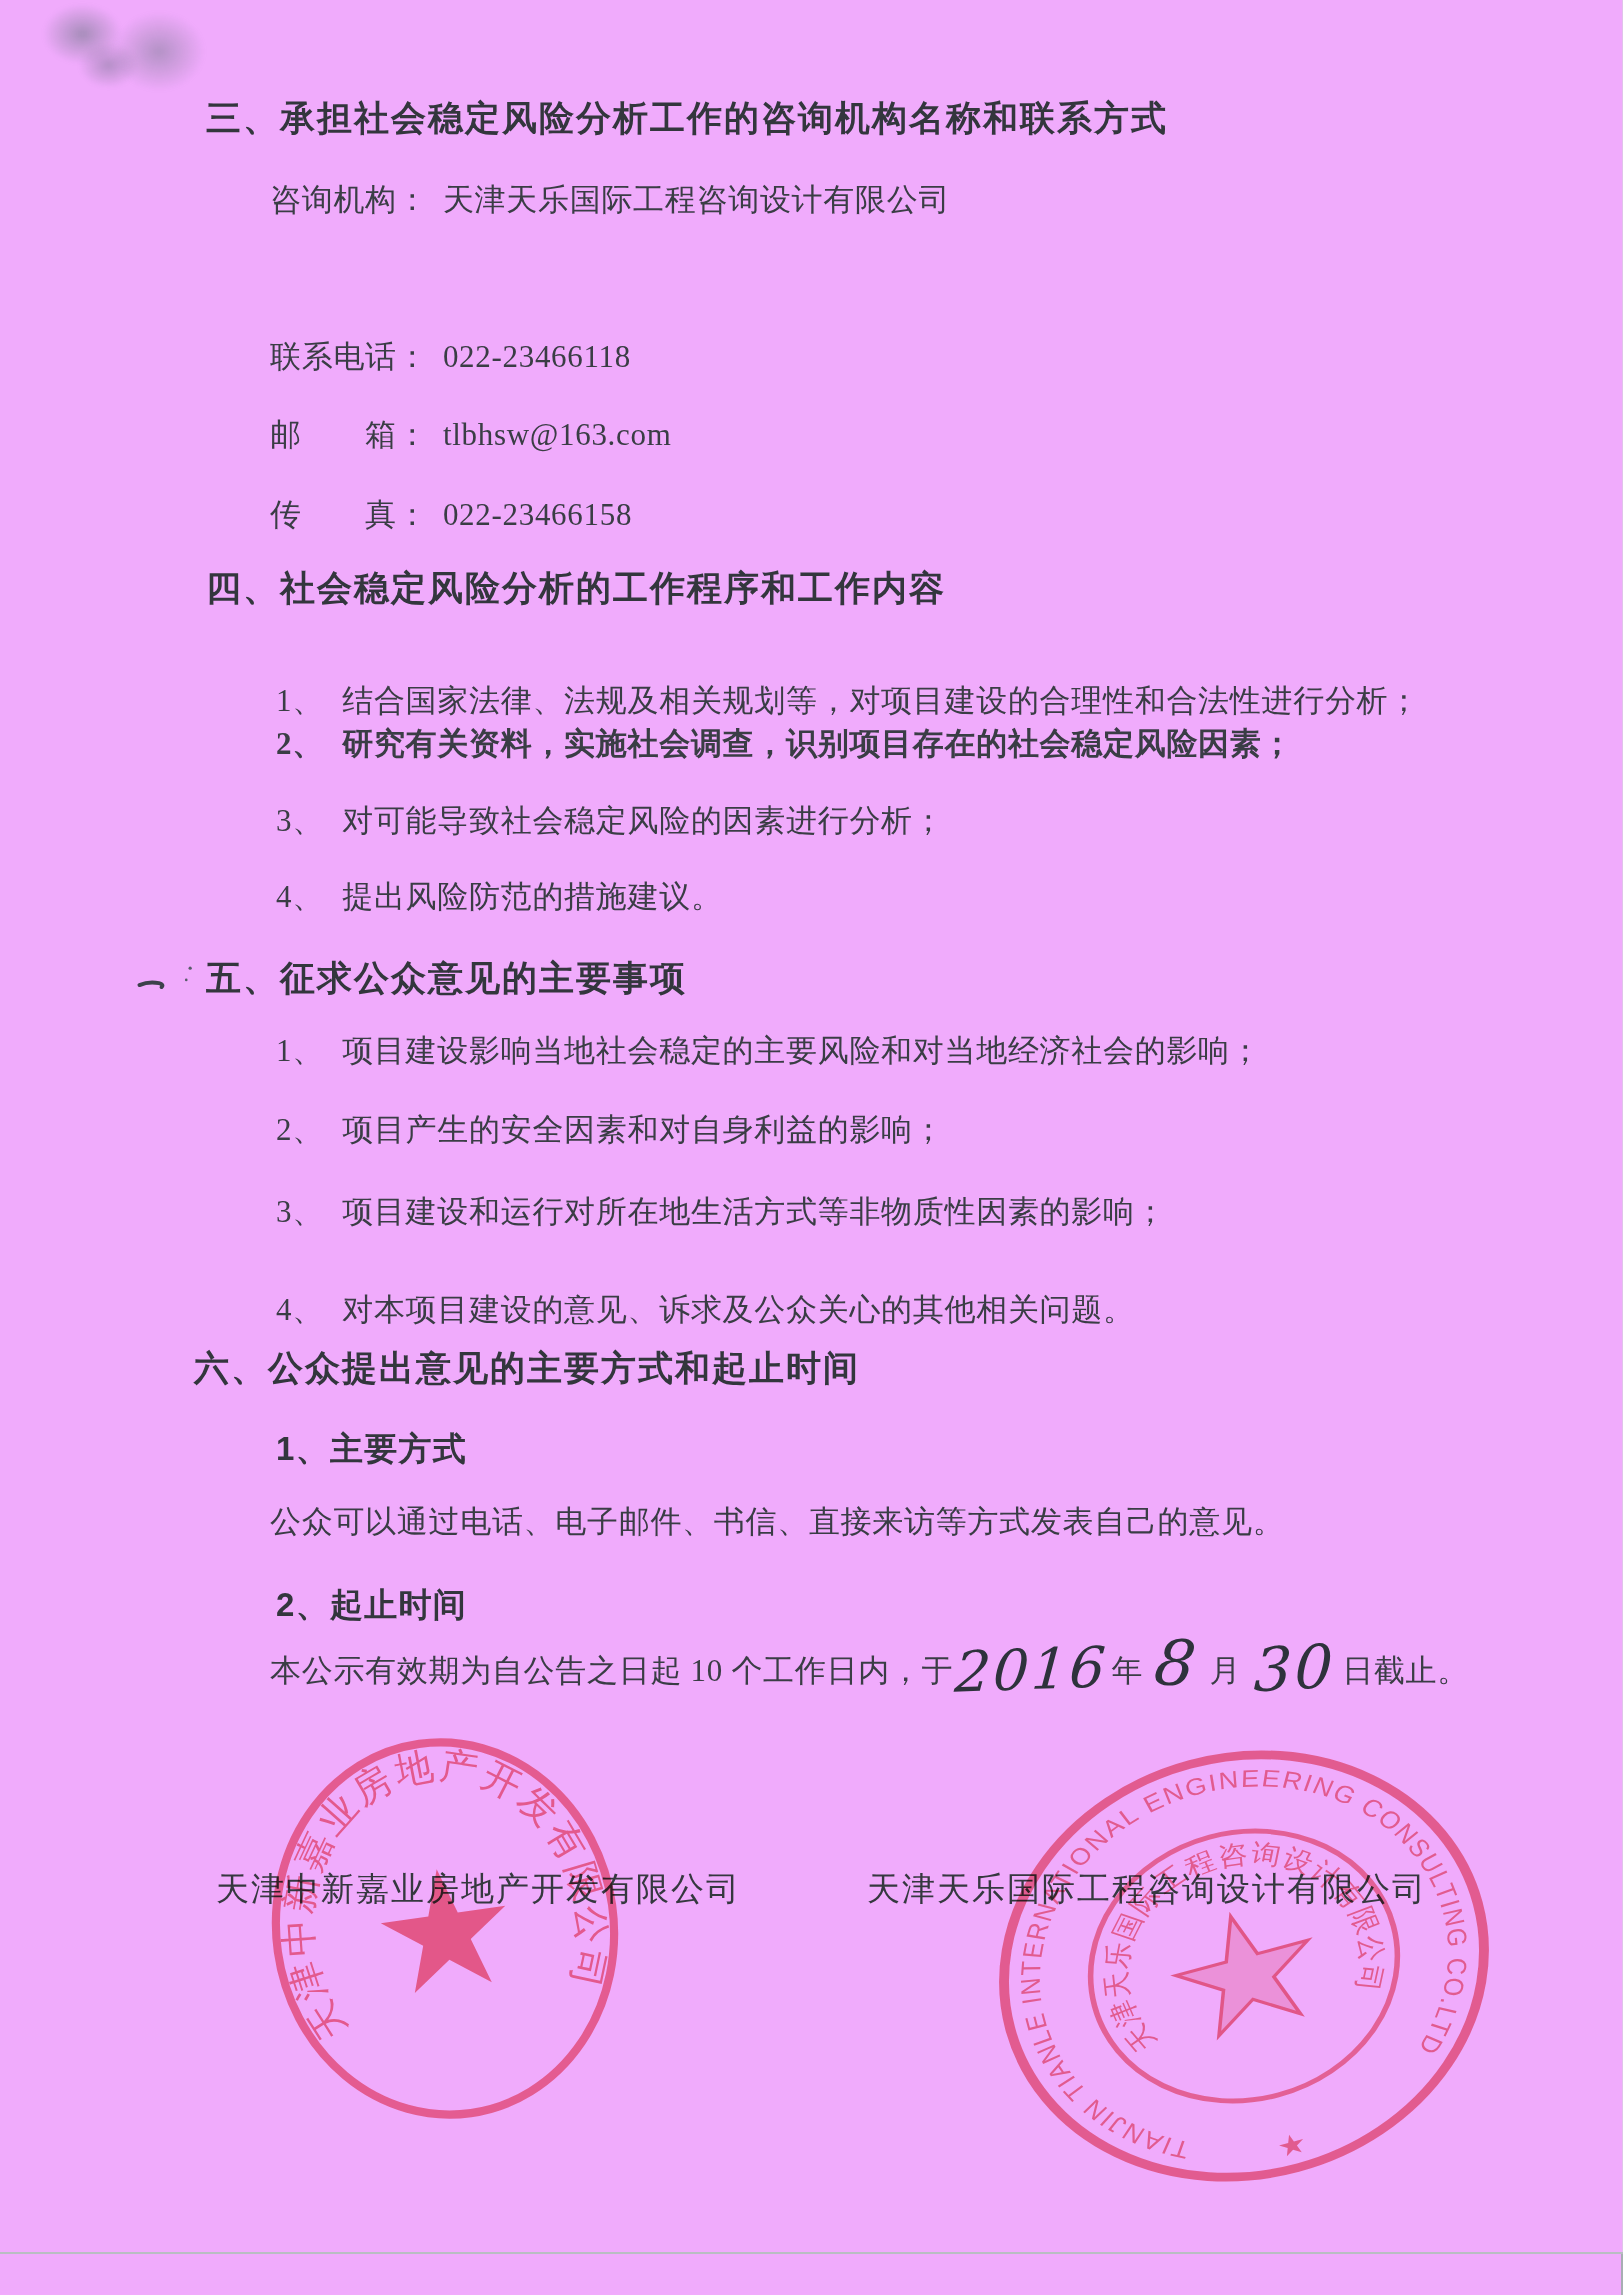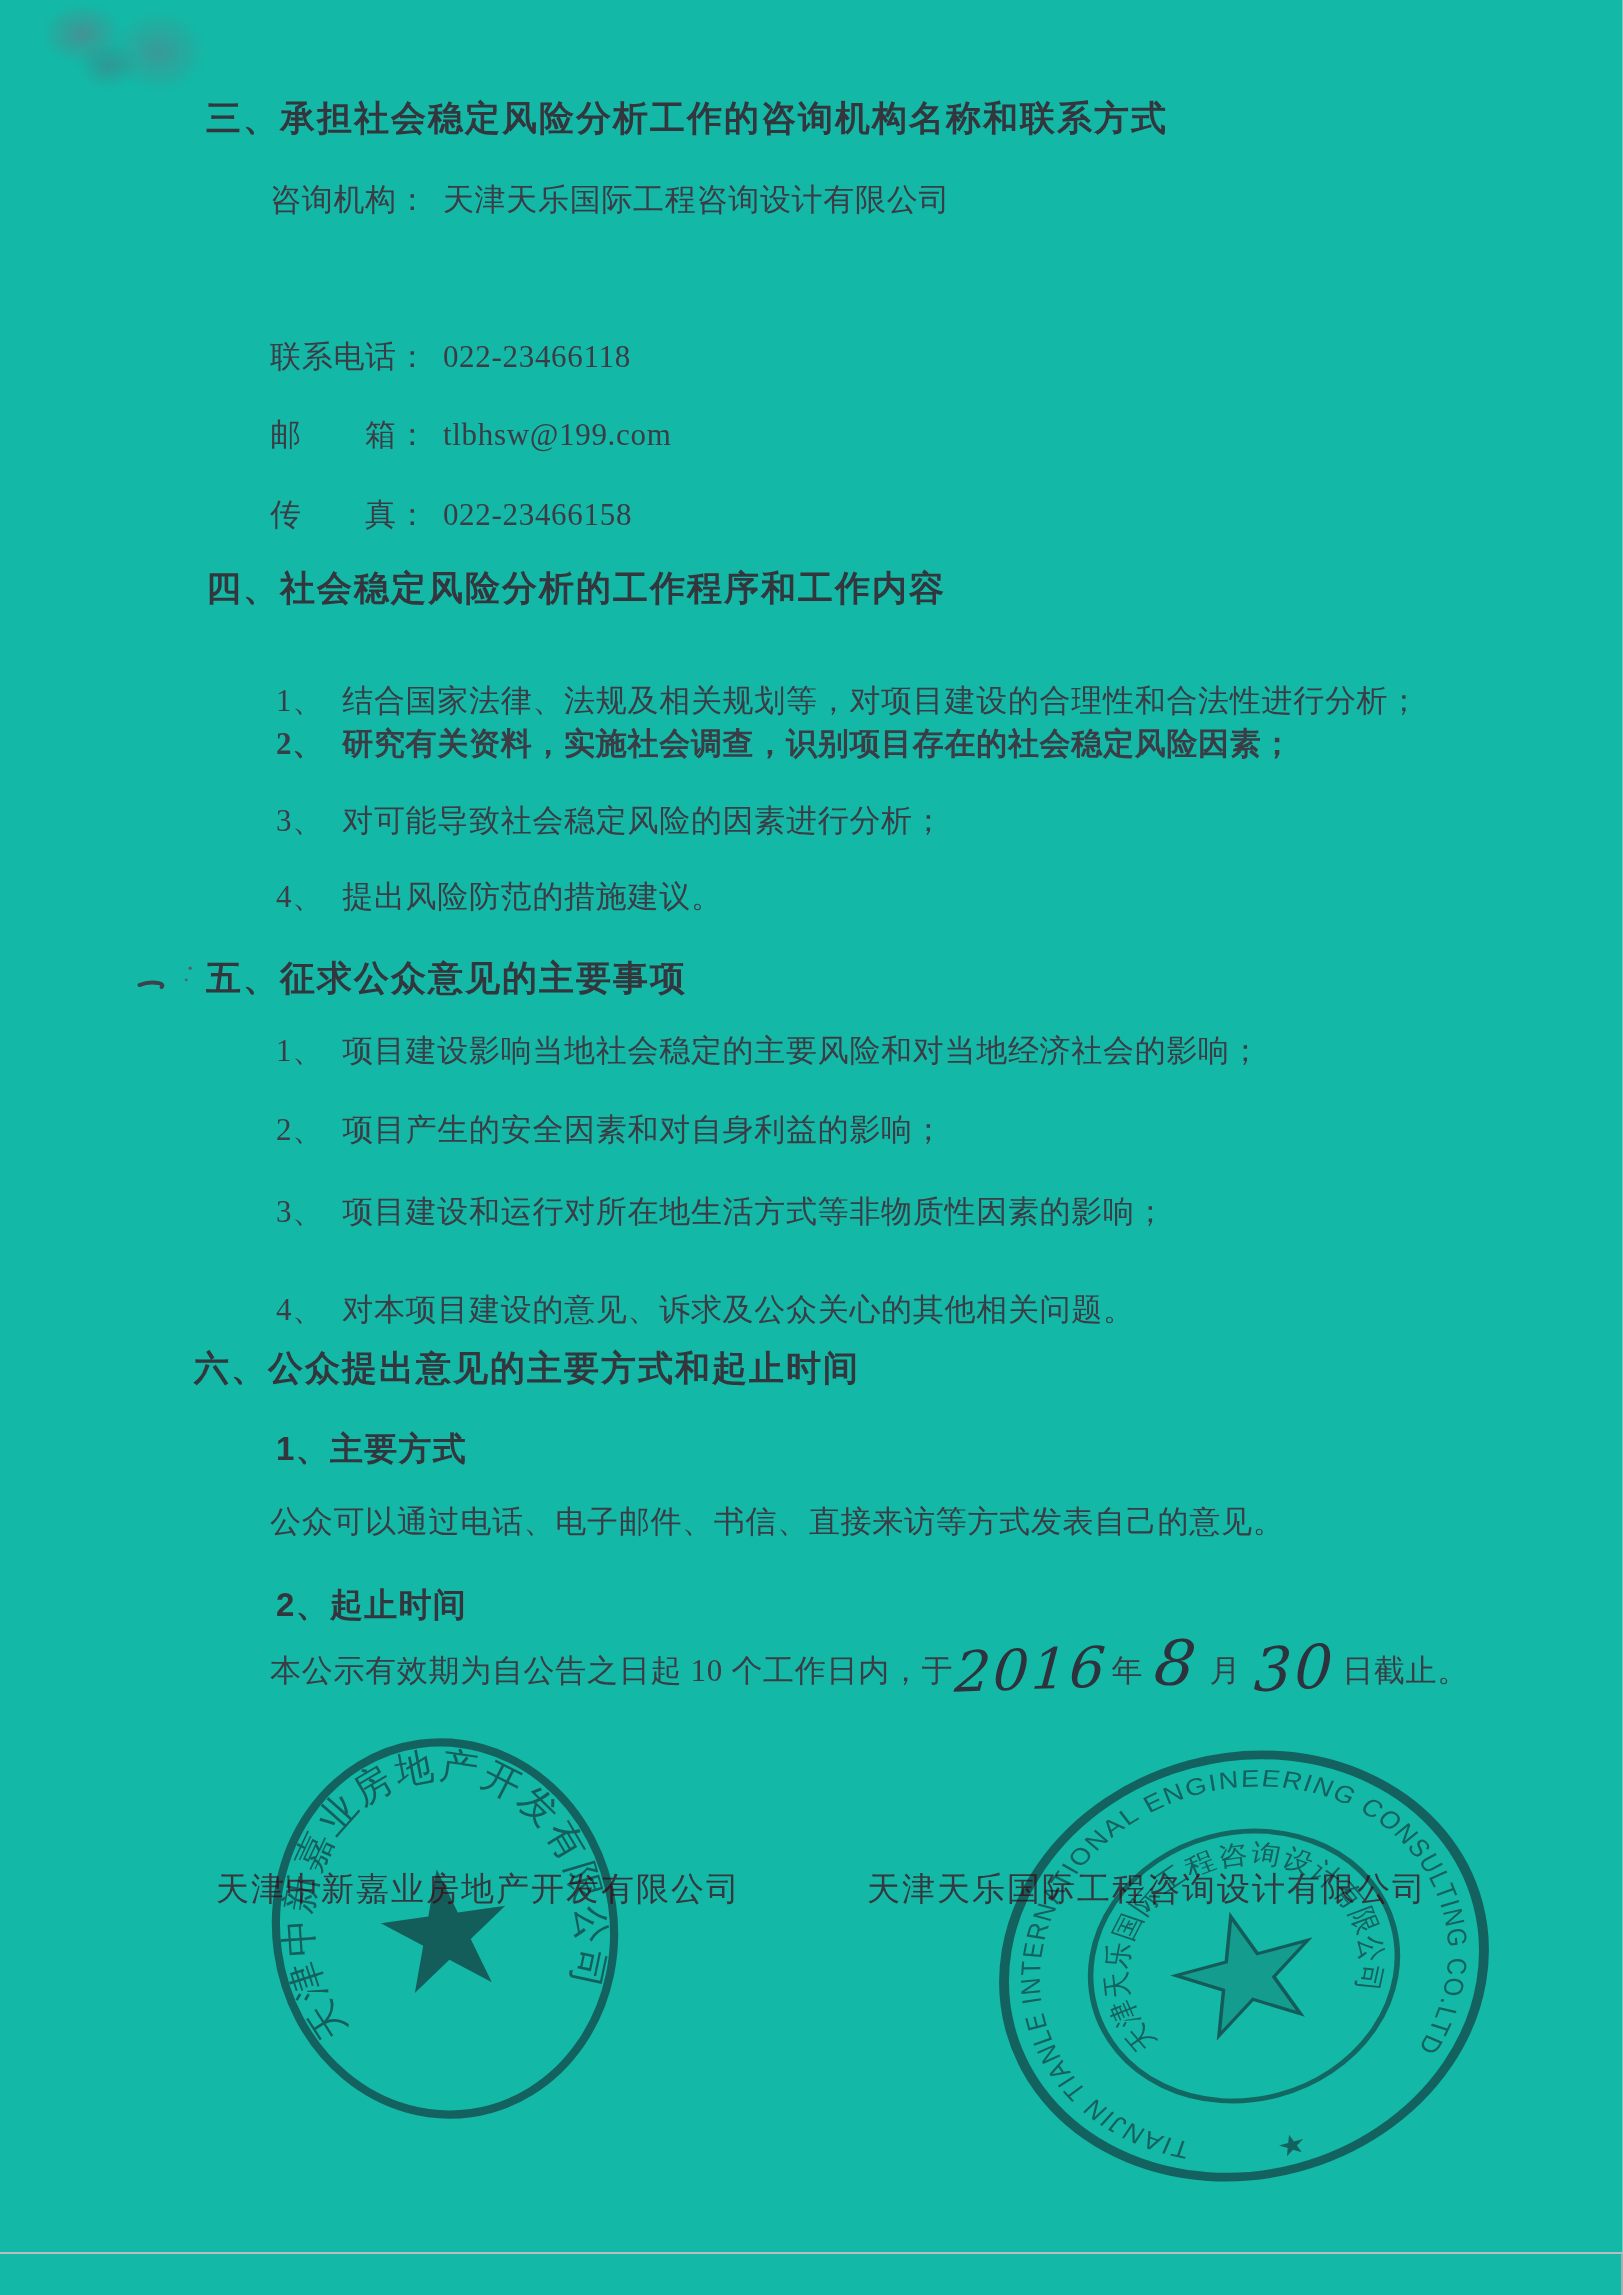--- a/index.html
+++ b/index.html
@@ -1,19 +1,19 @@
 <!DOCTYPE html>
 <html style="font-size:10.5px"><head>
 <meta charset="utf-8">
 <style>
   html,body{margin:0;padding:0;background:#e8e8e8;}
   .page{
     position:relative;
     width:1624px;height:2295px;
-    background:#14b8a6;
+    background:#f0abfc;
     overflow:hidden;
     font-family:"Liberation Serif","DejaVu Serif",serif;
     color:#3a3d45;
   }
   .line{position:absolute;white-space:nowrap;line-height:1.25;font-size:31px;letter-spacing:0.7px;}
   .heading{
     font-family:"Liberation Sans","DejaVu Sans",sans-serif;
     font-weight:700;font-size:35px;color:#33363d;letter-spacing:2px;
   }
   .subhead{
@@ -63,21 +63,21 @@
 
   <div class="line heading" style="left:206px;top:96px;">三、承担社会稳定风险分析工作的咨询机构名称和联系方式</div>
 
   <div class="line contact" style="left:270px;top:181px;">
     <span class="label">咨询机构：</span><span class="value">天津天乐国际工程咨询设计有限公司</span>
   </div>
   <div class="line contact" style="left:270px;top:338px;">
     <span class="label">联系电话：</span><span class="value">022-23466118</span>
   </div>
   <div class="line contact" style="left:270px;top:416px;">
-    <span class="label">邮　　箱：</span><span class="value">tlbhsw@199.com</span>
+    <span class="label">邮　　箱：</span><span class="value">tlbhsw@163.com</span>
   </div>
   <div class="line contact" style="left:270px;top:496px;">
     <span class="label">传　　真：</span><span class="value">022-23466158</span>
   </div>
 
   <div class="line heading" style="left:206px;top:566px;">四、社会稳定风险分析的工作程序和工作内容</div>
 
   <div class="line item" style="left:276px;top:645px;margin-top:37px;">
     <span class="num">1、</span><span>结合国家法律、法规及相关规划等，对项目建设的合理性和合法性进行分析；</span>
   </div>

